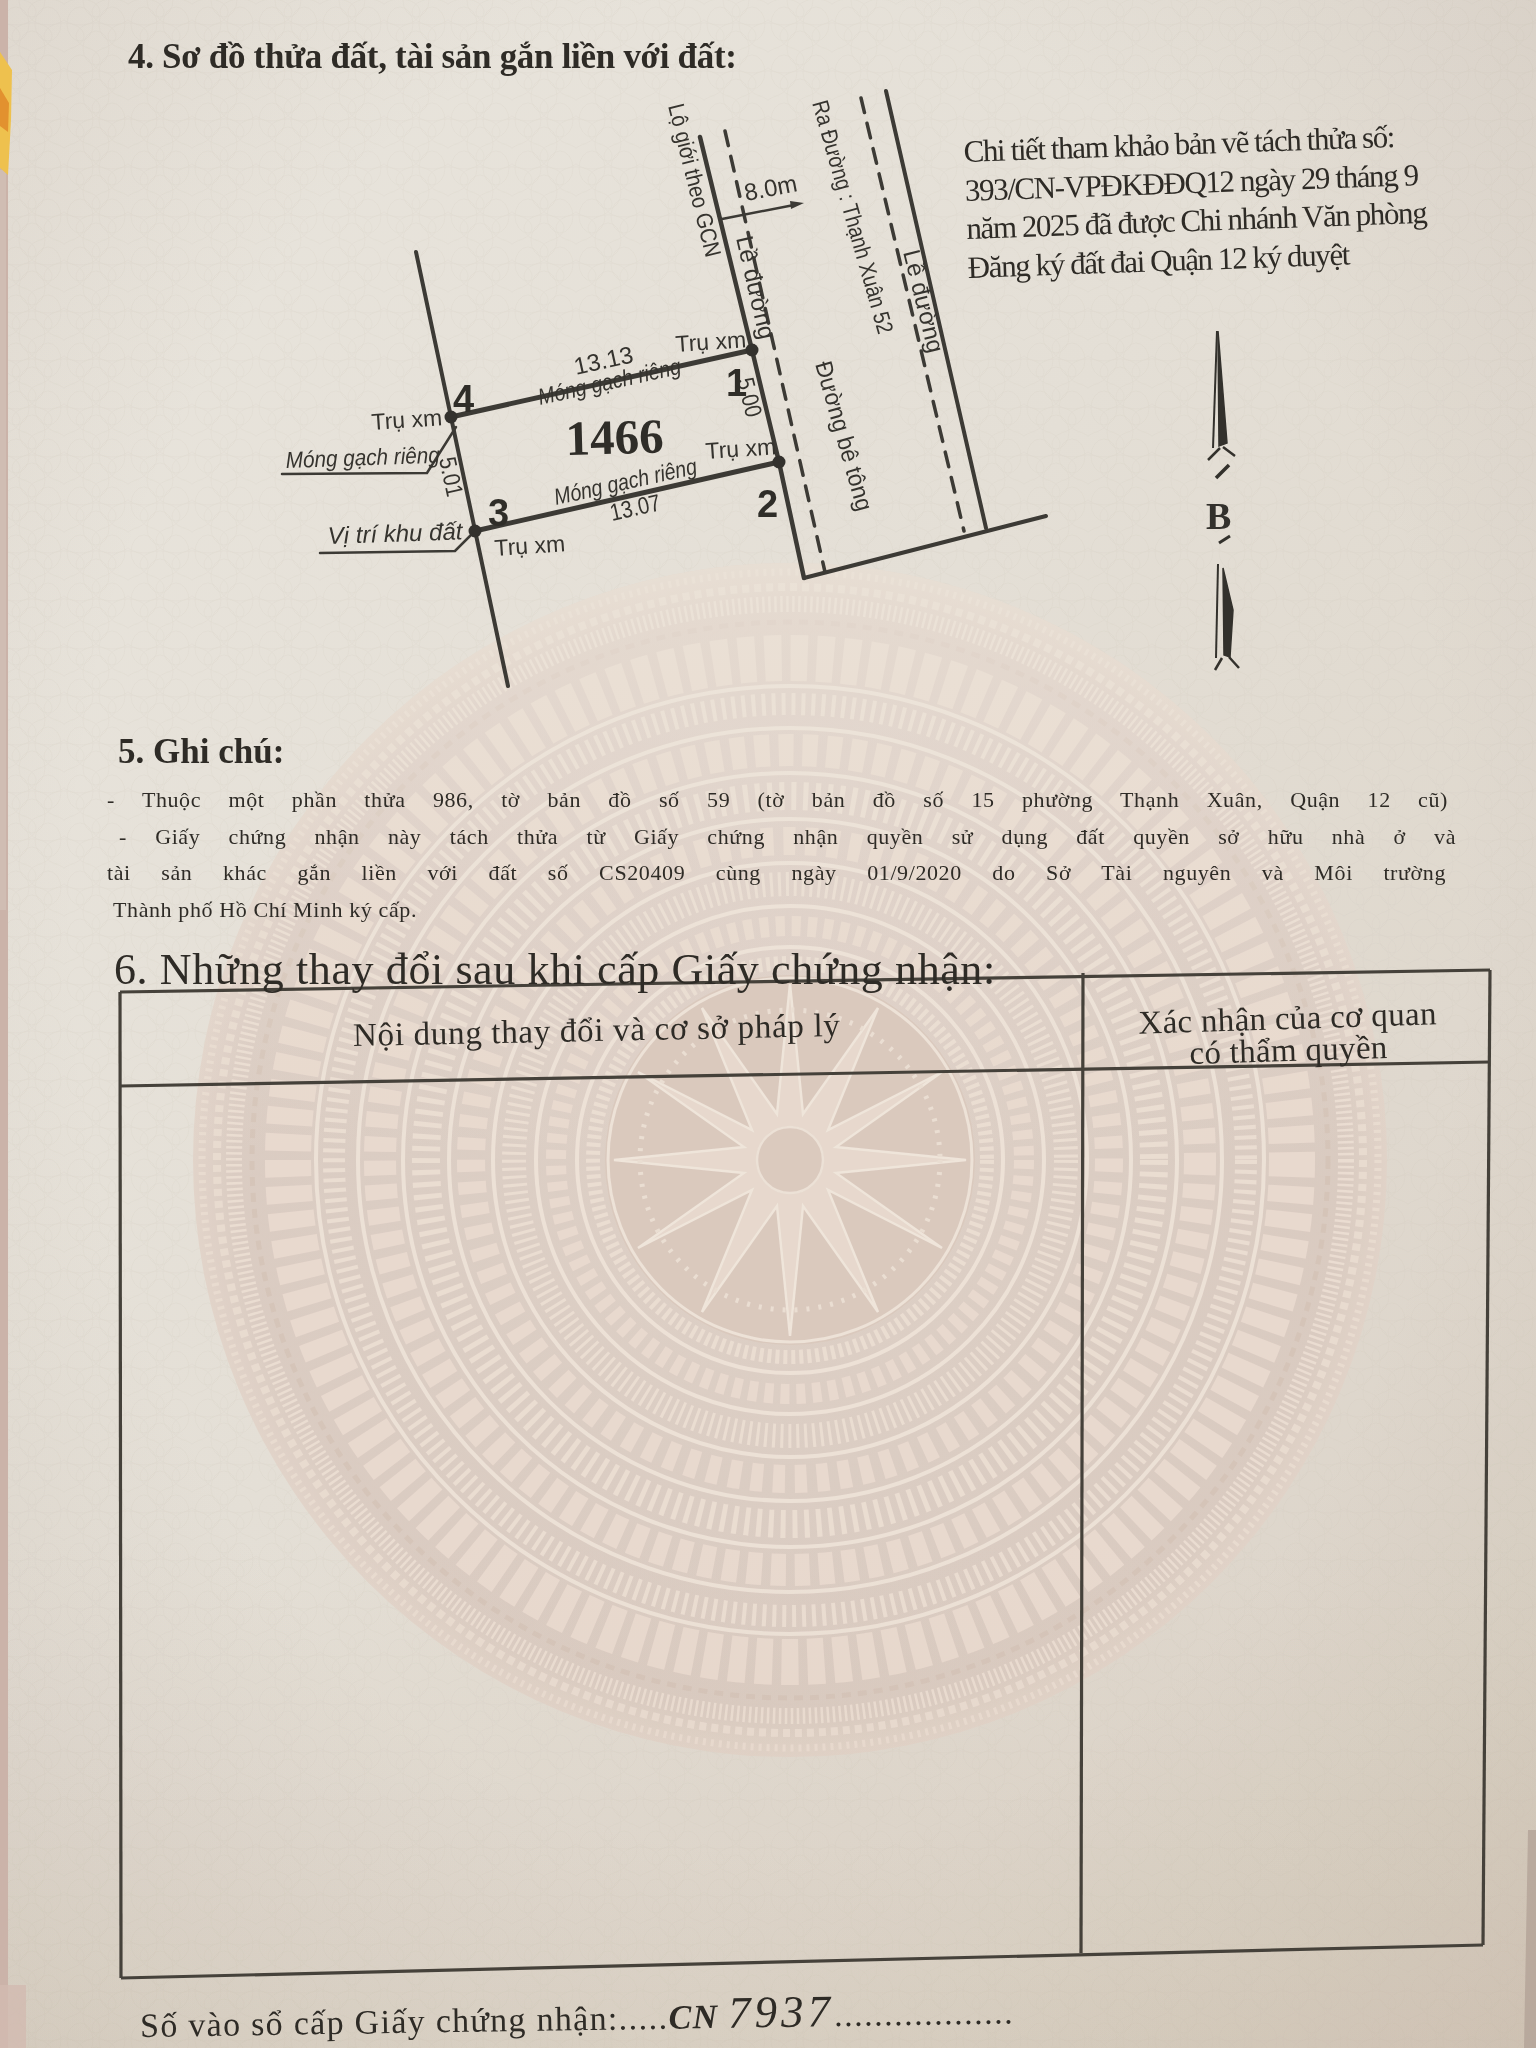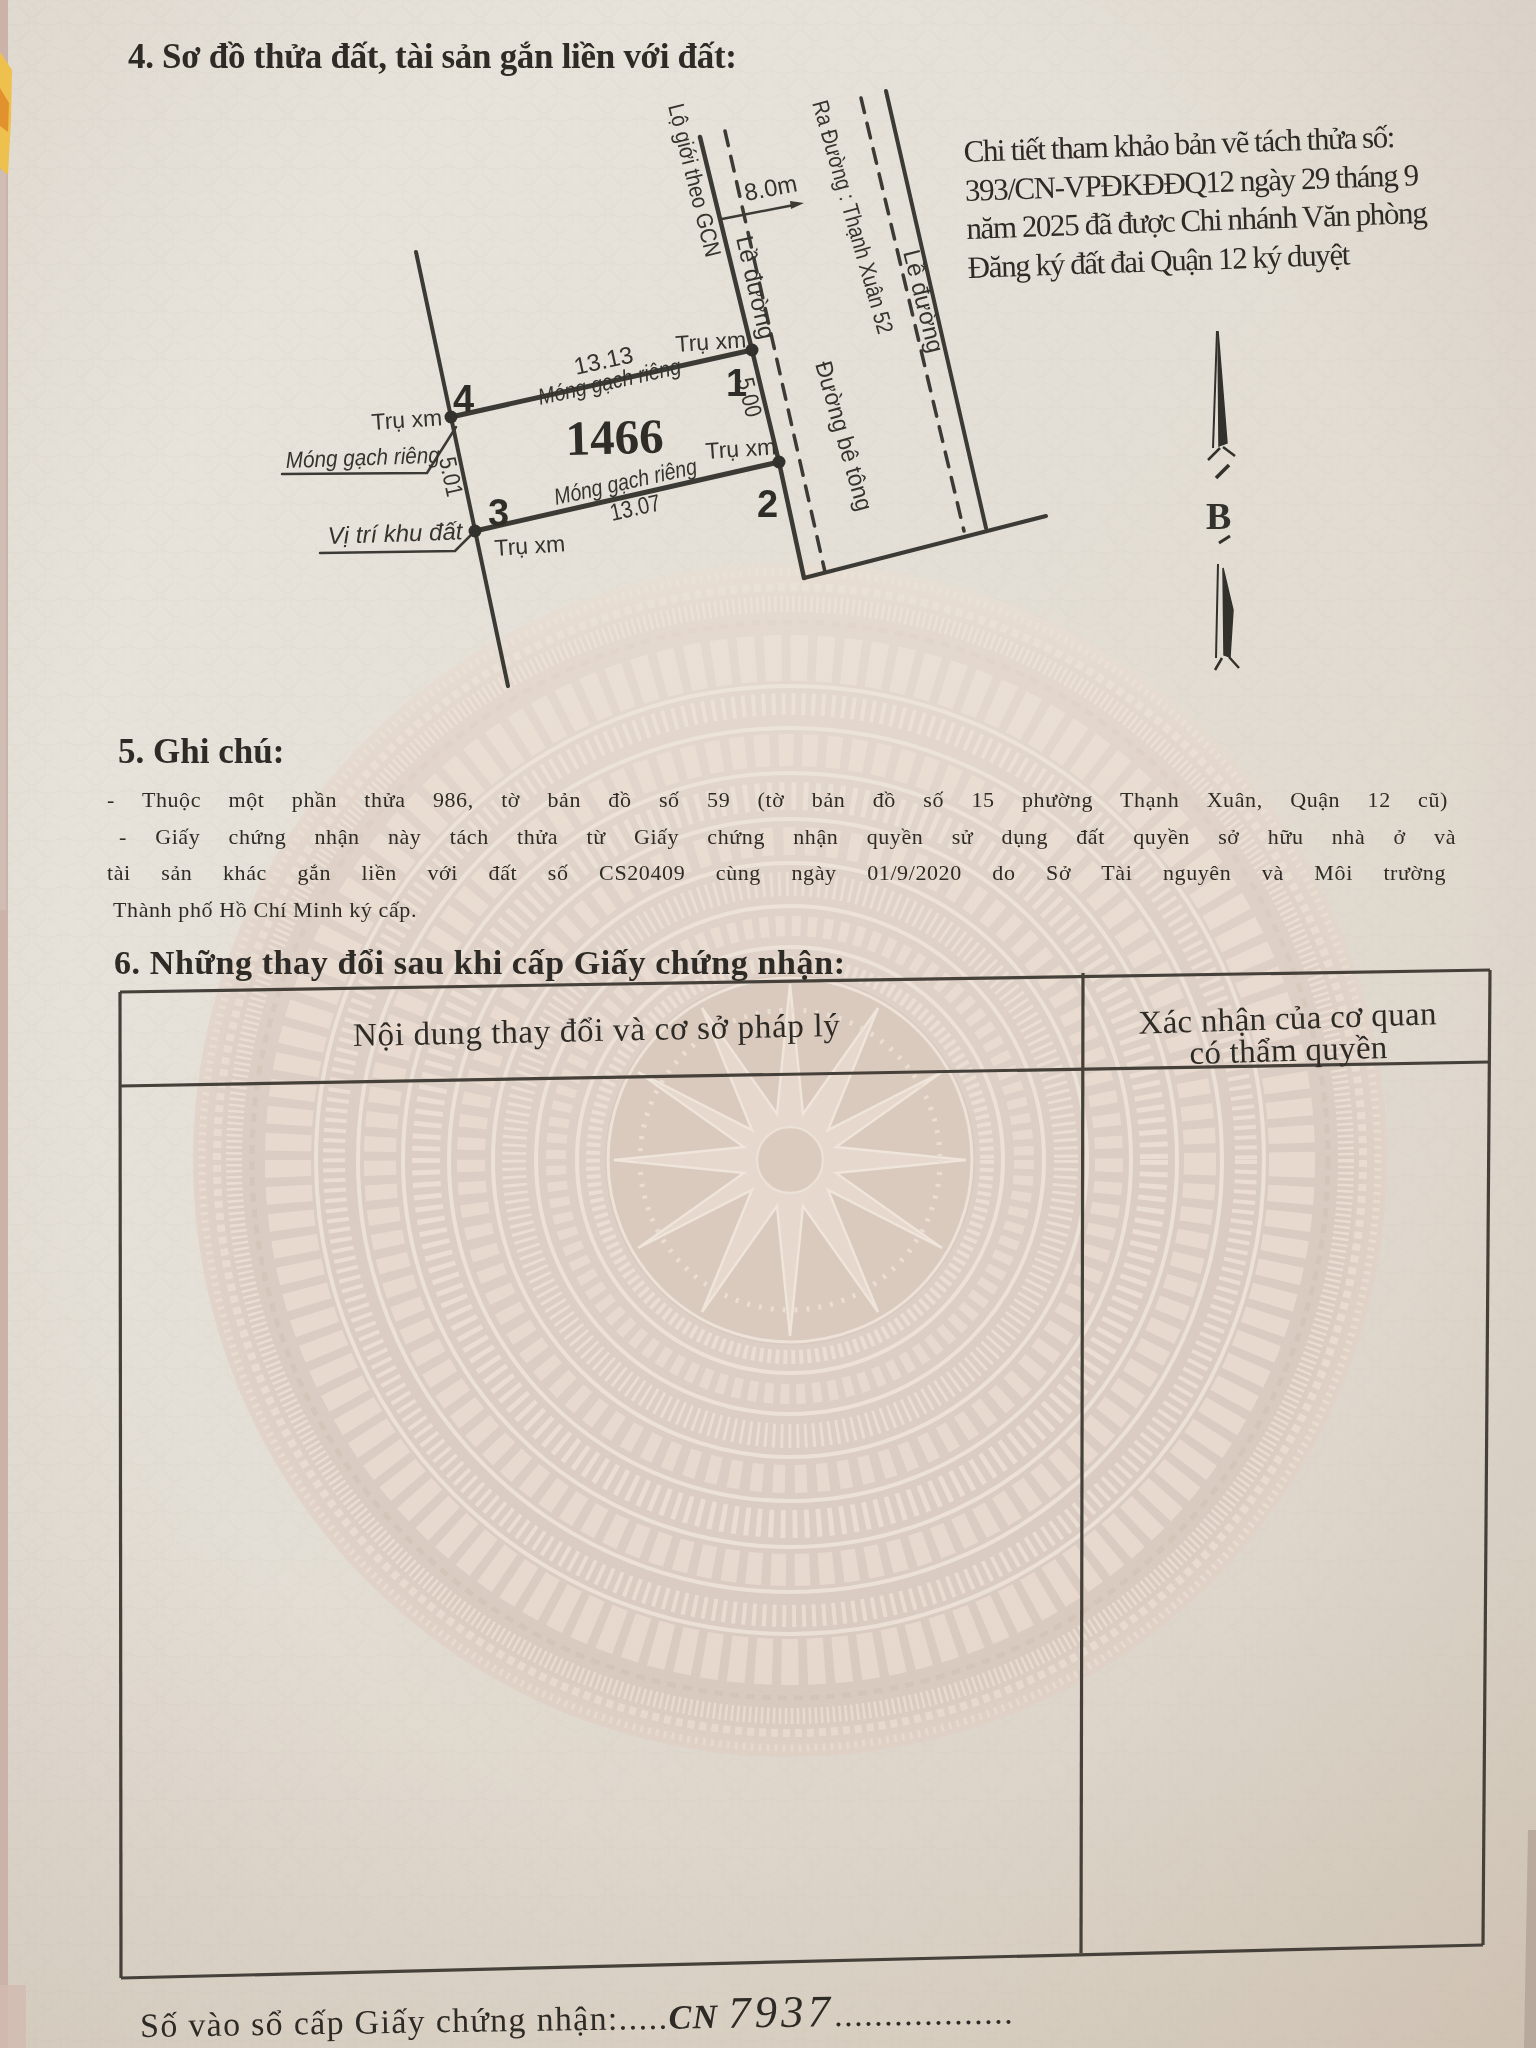--- a/index.html
+++ b/index.html
@@ -237,19 +237,19 @@
 
 <div class="abs" style="left:118px;top:704px;font-size:35px;font-weight:bold;margin-top:28px;">5. Ghi chú:</div>
 
 <div class="abs" style="left:107px;top:782px;font-size:22px;line-height:36.5px;letter-spacing:0.6px;">
 <div style="width:1341px;text-align:justify;text-align-last:justify;">- Thuộc một phần thửa 986, tờ bản đồ số 59 (tờ bản đồ số 15 phường Thạnh Xuân, Quận 12 cũ)</div>
 <div style="margin-left:12px;width:1337px;text-align:justify;text-align-last:justify;">- Giấy chứng nhận này tách thửa từ Giấy chứng nhận quyền sử dụng đất quyền sở hữu nhà ở và</div>
 <div style="width:1339px;text-align:justify;text-align-last:justify;">tài sản khác gắn liền với đất số CS20409 cùng ngày 01/9/2020 do Sở Tài nguyên và Môi trường</div>
 <div style="margin-left:6px;">Thành phố Hồ Chí Minh ký cấp.</div>
 </div>
 
-<div class="abs" style="left:114px;top:944px;font-size:34px;font-weight:bold;letter-spacing:0.6px;">6. Những thay đổi sau khi cấp Giấy chứng nhận:</div>
+<div class="abs" style="left:114px;top:944px;font-size:44px;font-weight:normal;letter-spacing:0.6px;">6. Những thay đổi sau khi cấp Giấy chứng nhận:</div>
 
 <div class="abs" style="left:353px;top:1012px;font-size:33px;letter-spacing:0.7px;transform:rotate(-1.2deg);">Nội dung thay đổi và cơ sở pháp lý</div>
 
 <div class="abs" style="left:1128px;top:1002px;width:320px;text-align:center;font-size:33px;line-height:32px;letter-spacing:0.3px;transform:rotate(-1.8deg);">Xác nhận của cơ quan<br>có thẩm quyền</div>
 
 <div class="abs" style="left:140px;top:1996px;font-size:34px;letter-spacing:1.3px;transform:rotate(-0.9deg);transform-origin:0 50%;">Số vào sổ cấp Giấy chứng nhận:<span style="letter-spacing:1.5px;">.....</span><span style="font-weight:bold;font-style:italic;">CN </span><span style="font-style:italic;font-size:45px;letter-spacing:4px;">7937</span><span style="letter-spacing:1.5px;">..................</span></div>
 
 </body></html>

